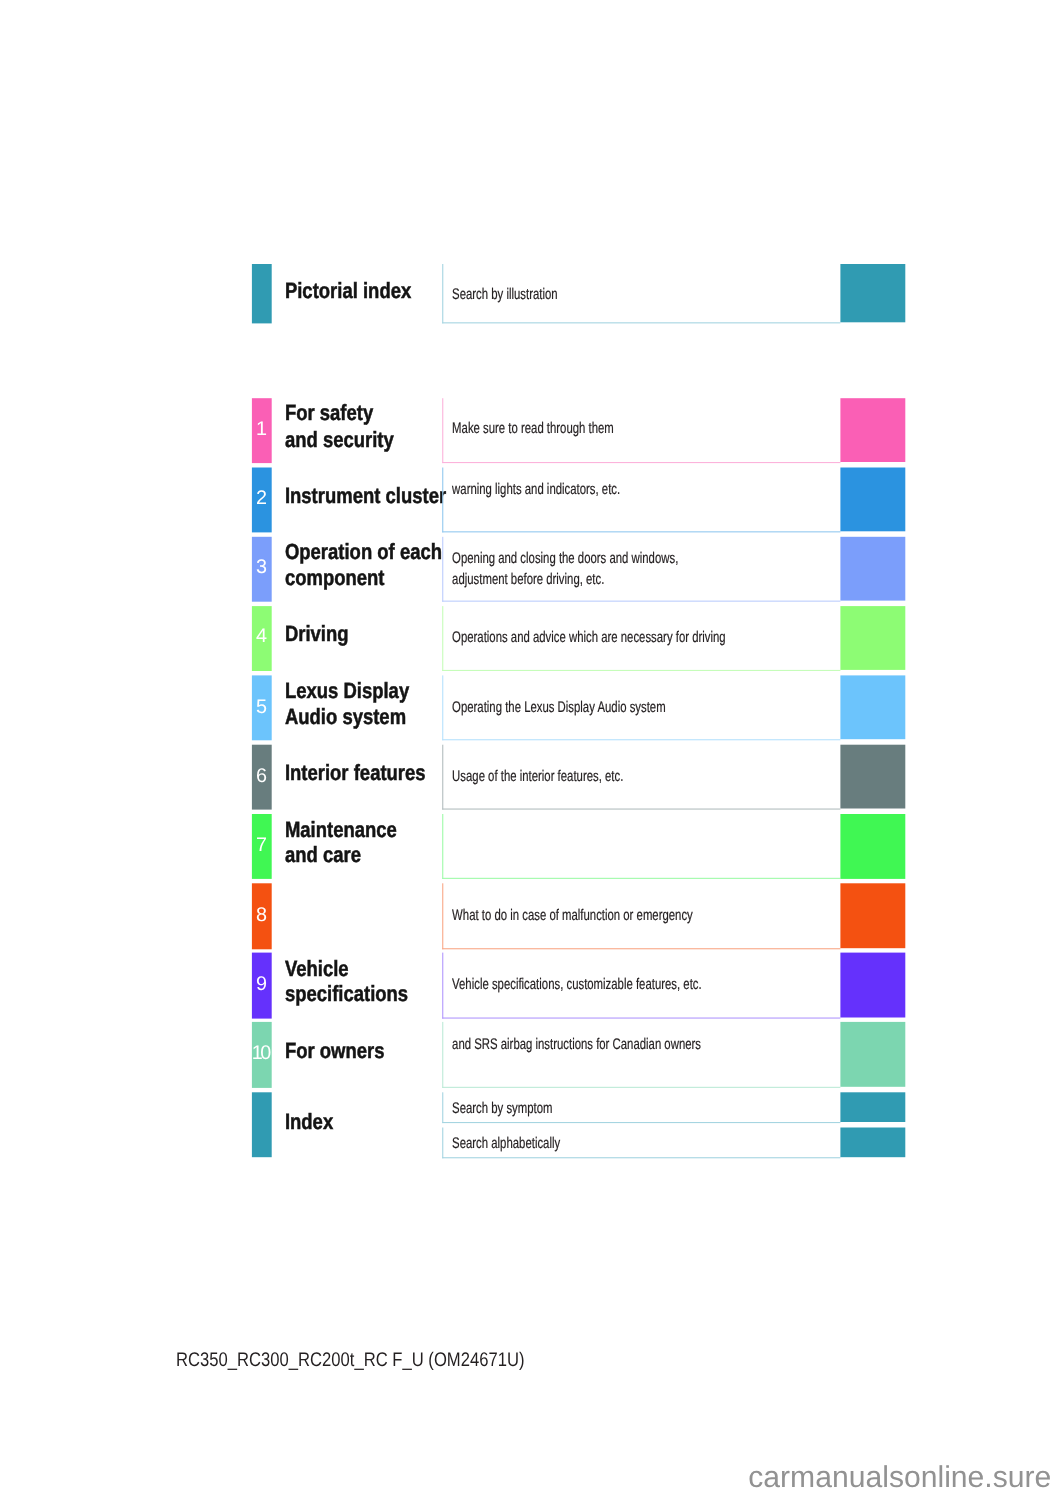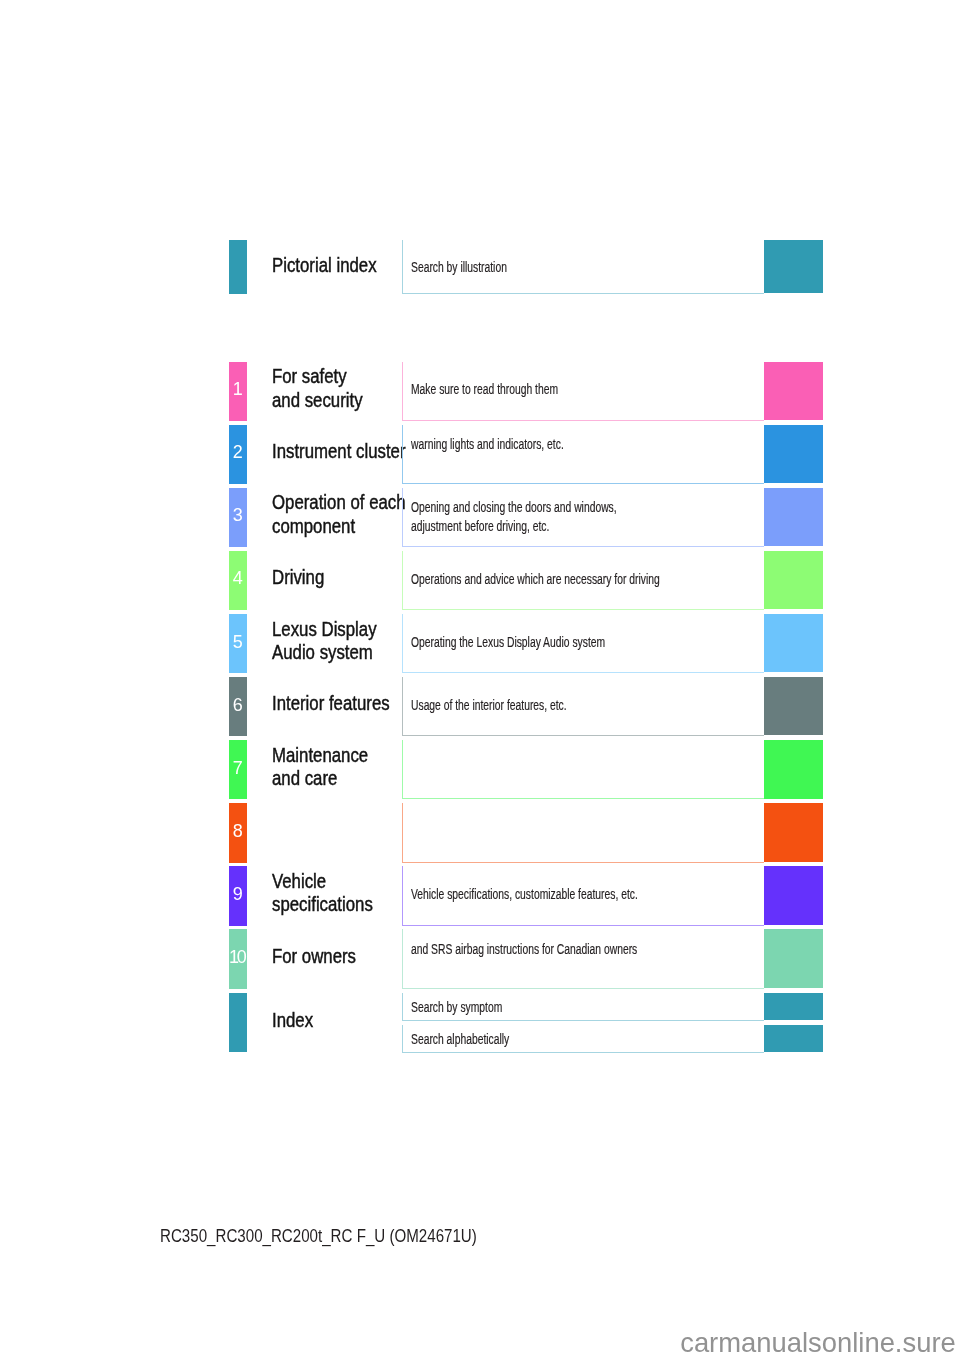--- a/index.html
+++ b/index.html
@@ -6,21 +6,21 @@
   html,body{margin:0;padding:0;background:#ffffff;}
   body{width:960px;height:1358px;position:relative;overflow:hidden;
        font-family:"Liberation Sans",sans-serif;color:#231f20;}
   #page{position:absolute;left:0;top:0;width:960px;height:1358px;background:#ffffff;}
 
   .row{position:absolute;left:228.5px;width:594.5px;}
   .tab{position:absolute;left:0;top:0;width:18.6px;height:100%;}
   .tabnum{position:absolute;left:0;top:18.5px;width:18.6px;color:#ffffff;text-align:center;
           font-size:18px;line-height:1;font-weight:normal;filter:opacity(0.999);}
   .sx{display:inline-block;transform-origin:left top;white-space:nowrap;}
-  .title{position:absolute;left:43px;top:0;font-weight:normal;font-size:20px;
+  .title{position:absolute;left:30px;top:0;font-weight:bold;font-size:20px;
          line-height:23.4px;color:#141414;-webkit-text-stroke:0.46px #141414;
          filter:opacity(0.999);}
   .title .sx{transform:scaleX(0.84);}
   .box{position:absolute;left:173.5px;top:0;width:361.9px;height:100%;
        border-left:1px solid #cccccc;border-bottom:1px solid #cccccc;box-sizing:border-box;}
   .desc{position:absolute;left:182.1px;font-size:14px;line-height:18.7px;color:#231f20;
         -webkit-text-stroke:0.18px #231f20;filter:opacity(0.999);}
   .desc .sx{transform:scaleX(0.738);}
   .swatch{position:absolute;left:535.4px;top:0;width:59.1px;height:58.4px;}
 
@@ -139,20 +139,23 @@
       <div><span class="sx">Maintenance</span></div>
       <div><span class="sx">and care</span></div>
     </div>
     <div class="box" style="border-color:#9FFBA9"></div>
     <div class="swatch" style="background:#40F753"></div>
   </div>
   <div class="row r2 d1" style="top:803.26px;height:59.3px">
     <div class="tab" style="background:#F45111"></div>
     <div class="tabnum">8</div>
     <div class="box" style="border-color:#F9A888"></div>
+    <div class="desc">
+      <div><span class="sx">What to do in case of malfunction or emergency</span></div>
+    </div>
     <div class="swatch" style="background:#F45111"></div>
   </div>
   <div class="row r2 d1" style="top:866.34px;height:59.3px">
     <div class="tab" style="background:#6531FC"></div>
     <div class="tabnum">9</div>
     <div class="title">
       <div><span class="sx">Vehicle</span></div>
       <div><span class="sx">specifications</span></div>
     </div>
     <div class="box" style="border-color:#B298FD"></div>

